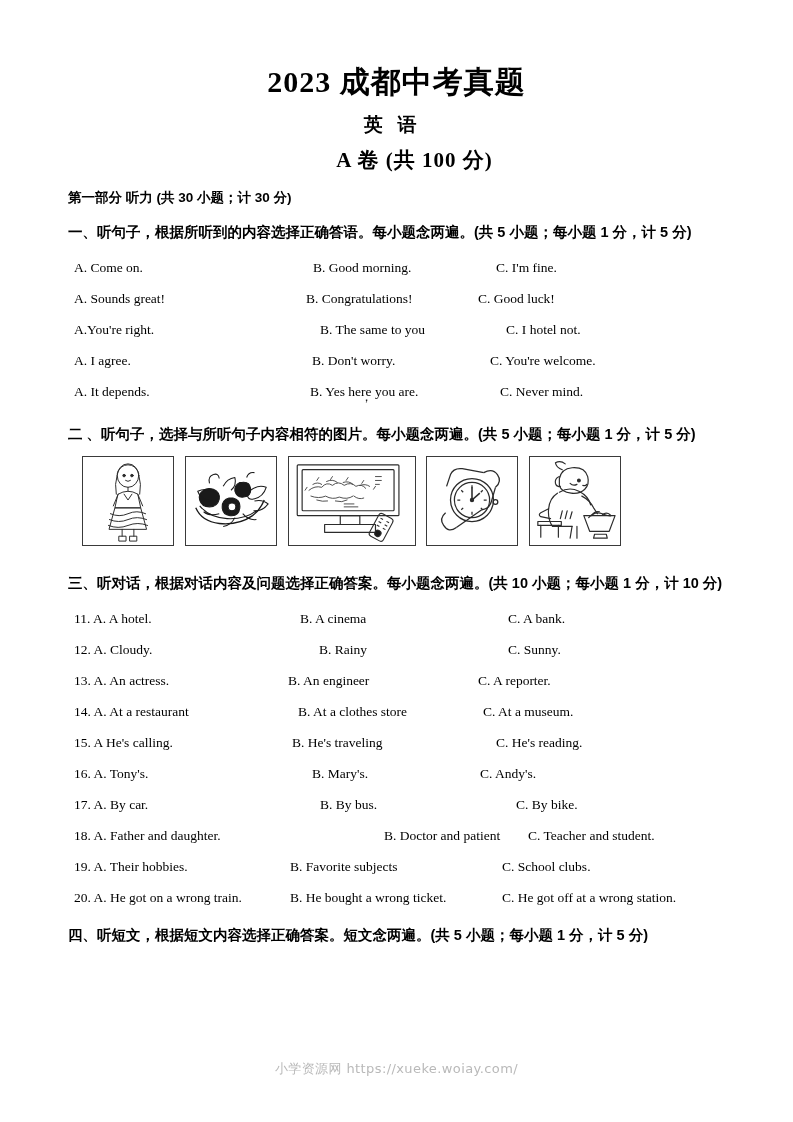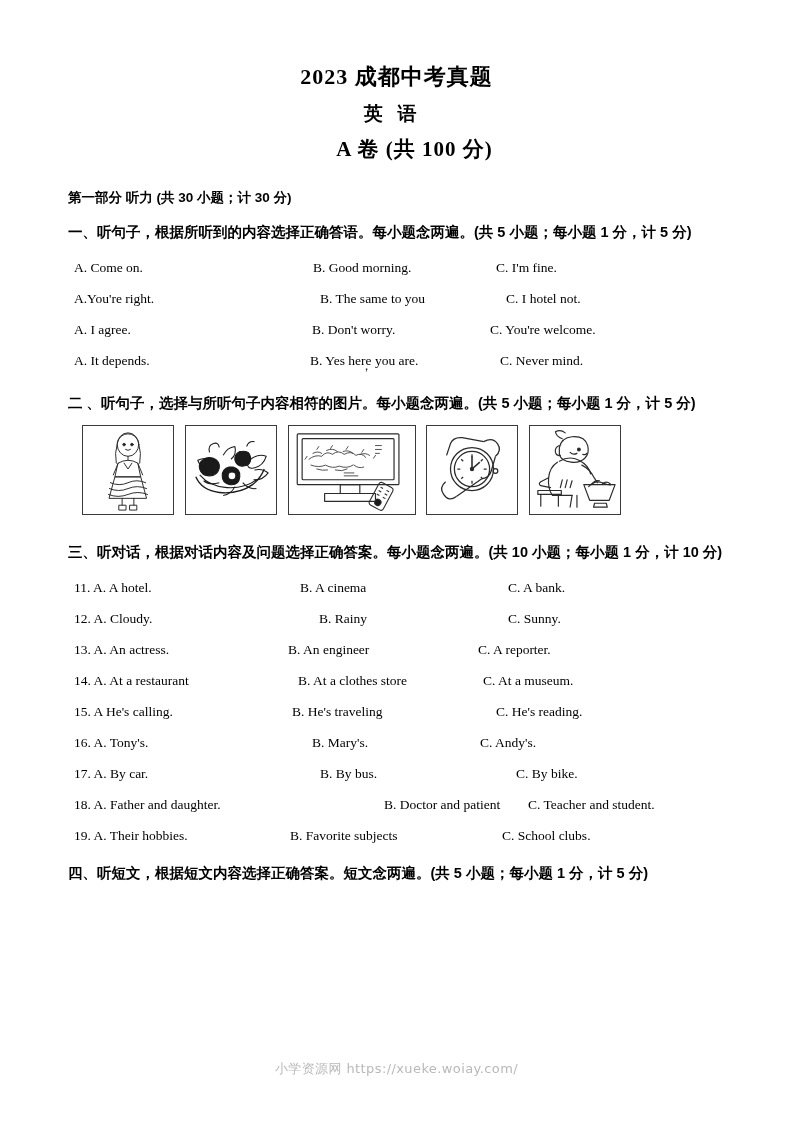--- a/index.html
+++ b/index.html
@@ -23,21 +23,21 @@
 
   
   .title-block {
     position: absolute;
     left: 0;
     right: 0;
     top: 62px;
     text-align: center;
   }
   .doc-title {
-    font-size: 22px;
+    font-size: 30px;
     font-weight: bold;
     letter-spacing: 1px;
     line-height: 1.35;
     margin: 0 0 9px 0;
   }
   .doc-subtitle {
     font-size: 19px;
     font-weight: bold;
     letter-spacing: 5px;
     line-height: 1.35;
@@ -146,20 +146,25 @@
   <div class="col">
 
     <div class="part-head">第一部分 听力 (共 30 小题；计 30 分)</div>
 
     <div class="sec-head">一、听句子，根据所听到的内容选择正确答语。每小题念两遍。(共 5 小题；每小题 1 分，计 5 分)</div>
     <div class="qlist">
       <div class="qrow">
         <span class="opt" style="left:6px">A. Come on.</span>
         <span class="opt" style="left:245px">B. Good morning.</span>
         <span class="opt" style="left:428px">C. I'm fine.</span>
+      </div>
+      <div class="qrow">
+        <span class="opt" style="left:6px">A. Sounds great!</span>
+        <span class="opt" style="left:238px">B. Congratulations!</span>
+        <span class="opt" style="left:410px">C. Good luck!</span>
       </div>
       <div class="qrow">
         <span class="opt" style="left:6px">A.You're right.</span>
         <span class="opt" style="left:252px">B. The same to you</span>
         <span class="opt" style="left:438px">C. I hotel not.</span>
       </div>
       <div class="qrow">
         <span class="opt" style="left:6px">A. I agree.</span>
         <span class="opt" style="left:244px">B. Don't worry.</span>
         <span class="opt" style="left:422px">C. You're welcome.</span>
@@ -336,20 +341,25 @@
       <div class="qrow">
         <span class="opt" style="left:6px">18. A. Father and daughter.</span>
         <span class="opt" style="left:316px">B. Doctor and patient</span>
         <span class="opt" style="left:460px">C. Teacher and student.</span>
       </div>
       <div class="qrow">
         <span class="opt" style="left:6px">19. A. Their hobbies.</span>
         <span class="opt" style="left:222px">B. Favorite subjects</span>
         <span class="opt" style="left:434px">C. School clubs.</span>
       </div>
+      <div class="qrow">
+        <span class="opt" style="left:6px">20. A. He got on a wrong train.</span>
+        <span class="opt" style="left:222px">B. He bought a wrong ticket.</span>
+        <span class="opt" style="left:434px">C. He got off at a wrong station.</span>
+      </div>
     </div>
 
     <div class="sec-head" style="margin-top:9px">四、听短文，根据短文内容选择正确答案。短文念两遍。(共 5 小题；每小题 1 分，计 5 分)</div>
 
   </div>
 
   <div class="watermark">小学资源网 https://xueke.woiay.com/</div>
 
 </div>
 

